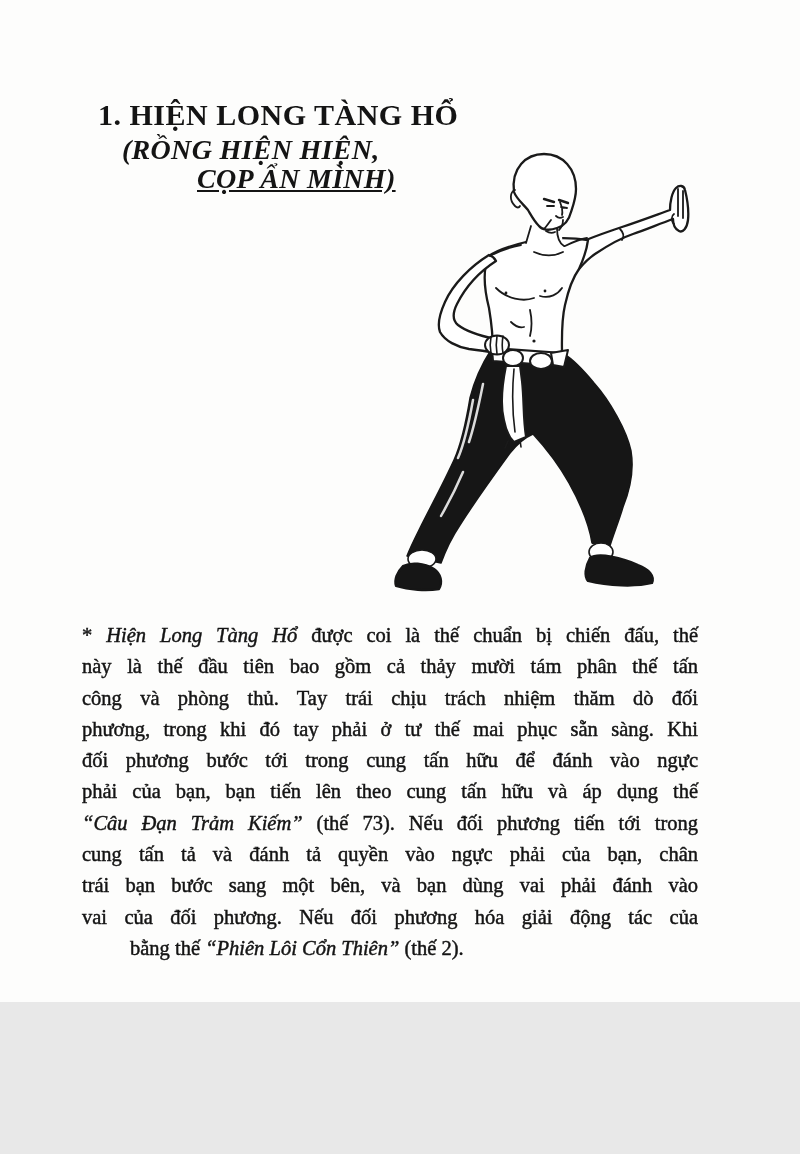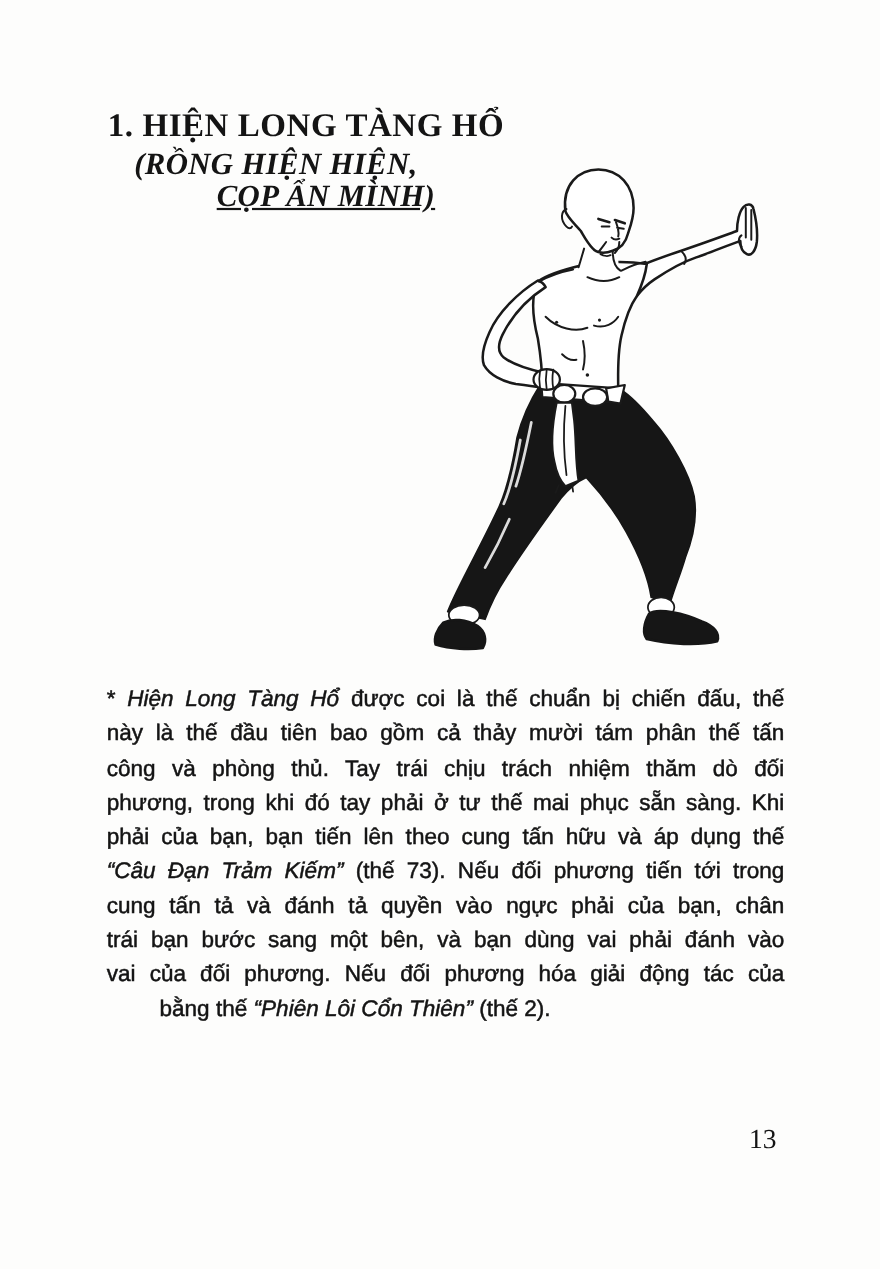--- a/index.html
+++ b/index.html
@@ -1,38 +1,38 @@
 <!DOCTYPE html>
 <html lang="vi"><head>
 <meta charset="utf-8">
 <style>
   html,body { margin:0; padding:0; background:#e8e8e8; }
   .page {
-    position:relative; width:800px; height:1154px; margin:0 auto;
+    position:relative; width:800px; height:1002px; margin:0 auto;
     background:#fdfdfc; color:#141414; overflow:hidden;
     font-family:"Liberation Sans", sans-serif;
   }
   
   .title {
     position:absolute; left:98px; top:97px; margin:0;
     font:700 30px/36px "Liberation Serif", serif;
     letter-spacing:.5px; white-space:nowrap;
   }
   .subtitle {
     position:absolute; left:122px; top:136px;
     font:700 28px/28.5px "Liberation Serif", serif;
     font-style:italic; letter-spacing:.3px; white-space:nowrap;
   }
   .subtitle .sub2 { padding-left:75px;text-decoration:underline; }
   
   .figure { position:absolute; left:393px; top:142px; width:320px; height:460px; }
   
   .body-text {
-    position:absolute; left:97px; top:620px; width:616px;
-    font-size:20.5px; line-height:31.3px;
+    position:absolute; left:82px; top:620px; width:616px;
+    font-size:20.5px; line-height:31.3px;font-family:Liberation Serif, serif;
     -webkit-text-stroke:.45px #141414;
   }
   .bodyline { text-align:justify; text-align-last:justify; }
   .bodyline:last-child { text-align-last:left;margin-left:48px; }
   .bodyline .it { font-style:italic; }
   
   .pagenum {
     position:absolute; left:681px; top:1024px;
     font:400 25px/26px "Liberation Serif", serif;
   }
@@ -105,20 +105,21 @@
         <path stroke-width="1.8" d="M154,64 L161,64 M168,65 L174,66 M167,60 C169,65 170,69 169,73 M163,74 C165,76 168,76 170,75 M158,78 C155,82 153,85 151,87 M170,78 C170,83 168,86 166,88 M153,89 C156,91 160,91 162,90"></path>
       </g>
     </g>
   </svg>
 
   <div class="body-text">
     <div class="bodyline"><span>* </span><span class="it">Hiện Long Tàng Hổ</span><span> được coi là thế chuẩn bị chiến đấu, thế</span></div>
     <div class="bodyline"><span>này là thế đầu tiên bao gồm cả thảy mười tám phân thế tấn</span></div>
     <div class="bodyline"><span>công và phòng thủ. Tay trái chịu trách nhiệm thăm dò đối</span></div>
     <div class="bodyline"><span>phương, trong khi đó tay phải ở tư thế mai phục sẵn sàng. Khi</span></div>
+    <div class="bodyline"><span>đối phương bước tới trong cung tấn hữu để đánh vào ngực</span></div>
     <div class="bodyline"><span>phải của bạn, bạn tiến lên theo cung tấn hữu và áp dụng thế</span></div>
     <div class="bodyline"><span class="it">“Câu Đạn Trảm Kiếm”</span><span> (thế 73). Nếu đối phương tiến tới trong</span></div>
     <div class="bodyline"><span>cung tấn tả và đánh tả quyền vào ngực phải của bạn, chân</span></div>
     <div class="bodyline"><span>trái bạn bước sang một bên, và bạn dùng vai phải đánh vào</span></div>
     <div class="bodyline"><span>vai của đối phương. Nếu đối phương hóa giải động tác của</span></div>
     <div class="bodyline"><span>bằng thế </span><span class="it">“Phiên Lôi Cổn Thiên”</span><span> (thế 2).</span></div>
   </div>
 
   <div class="pagenum">13</div>
 

